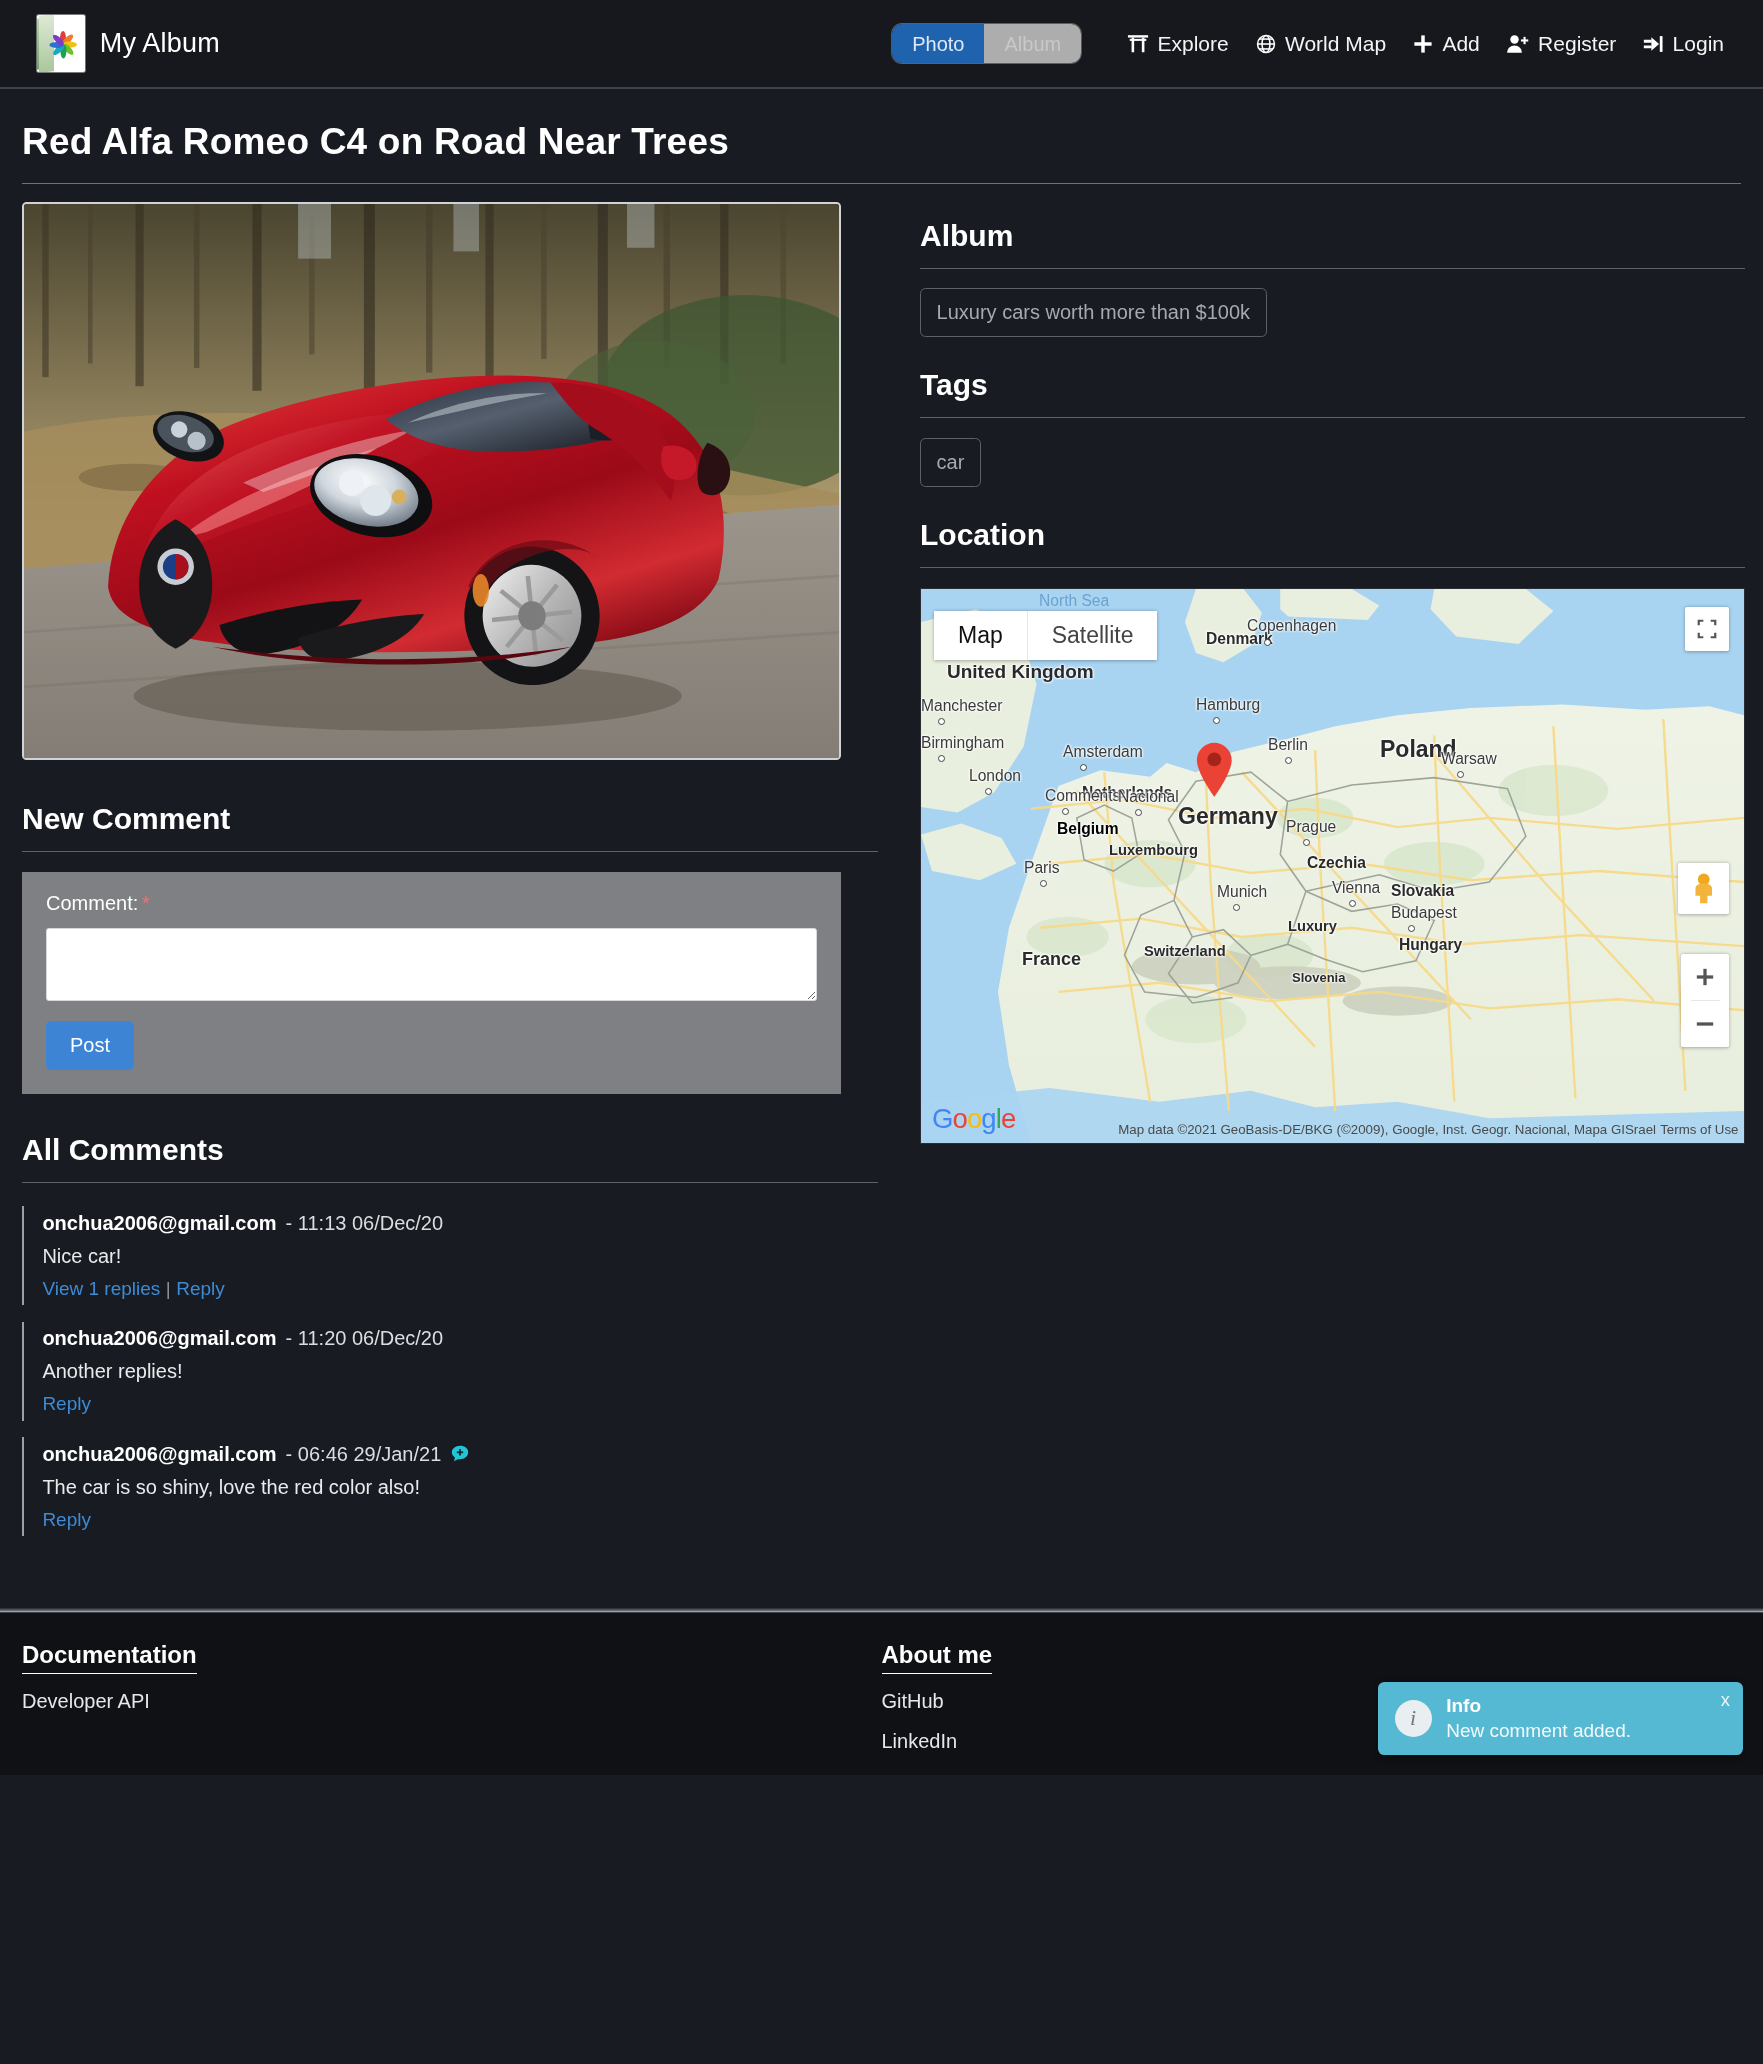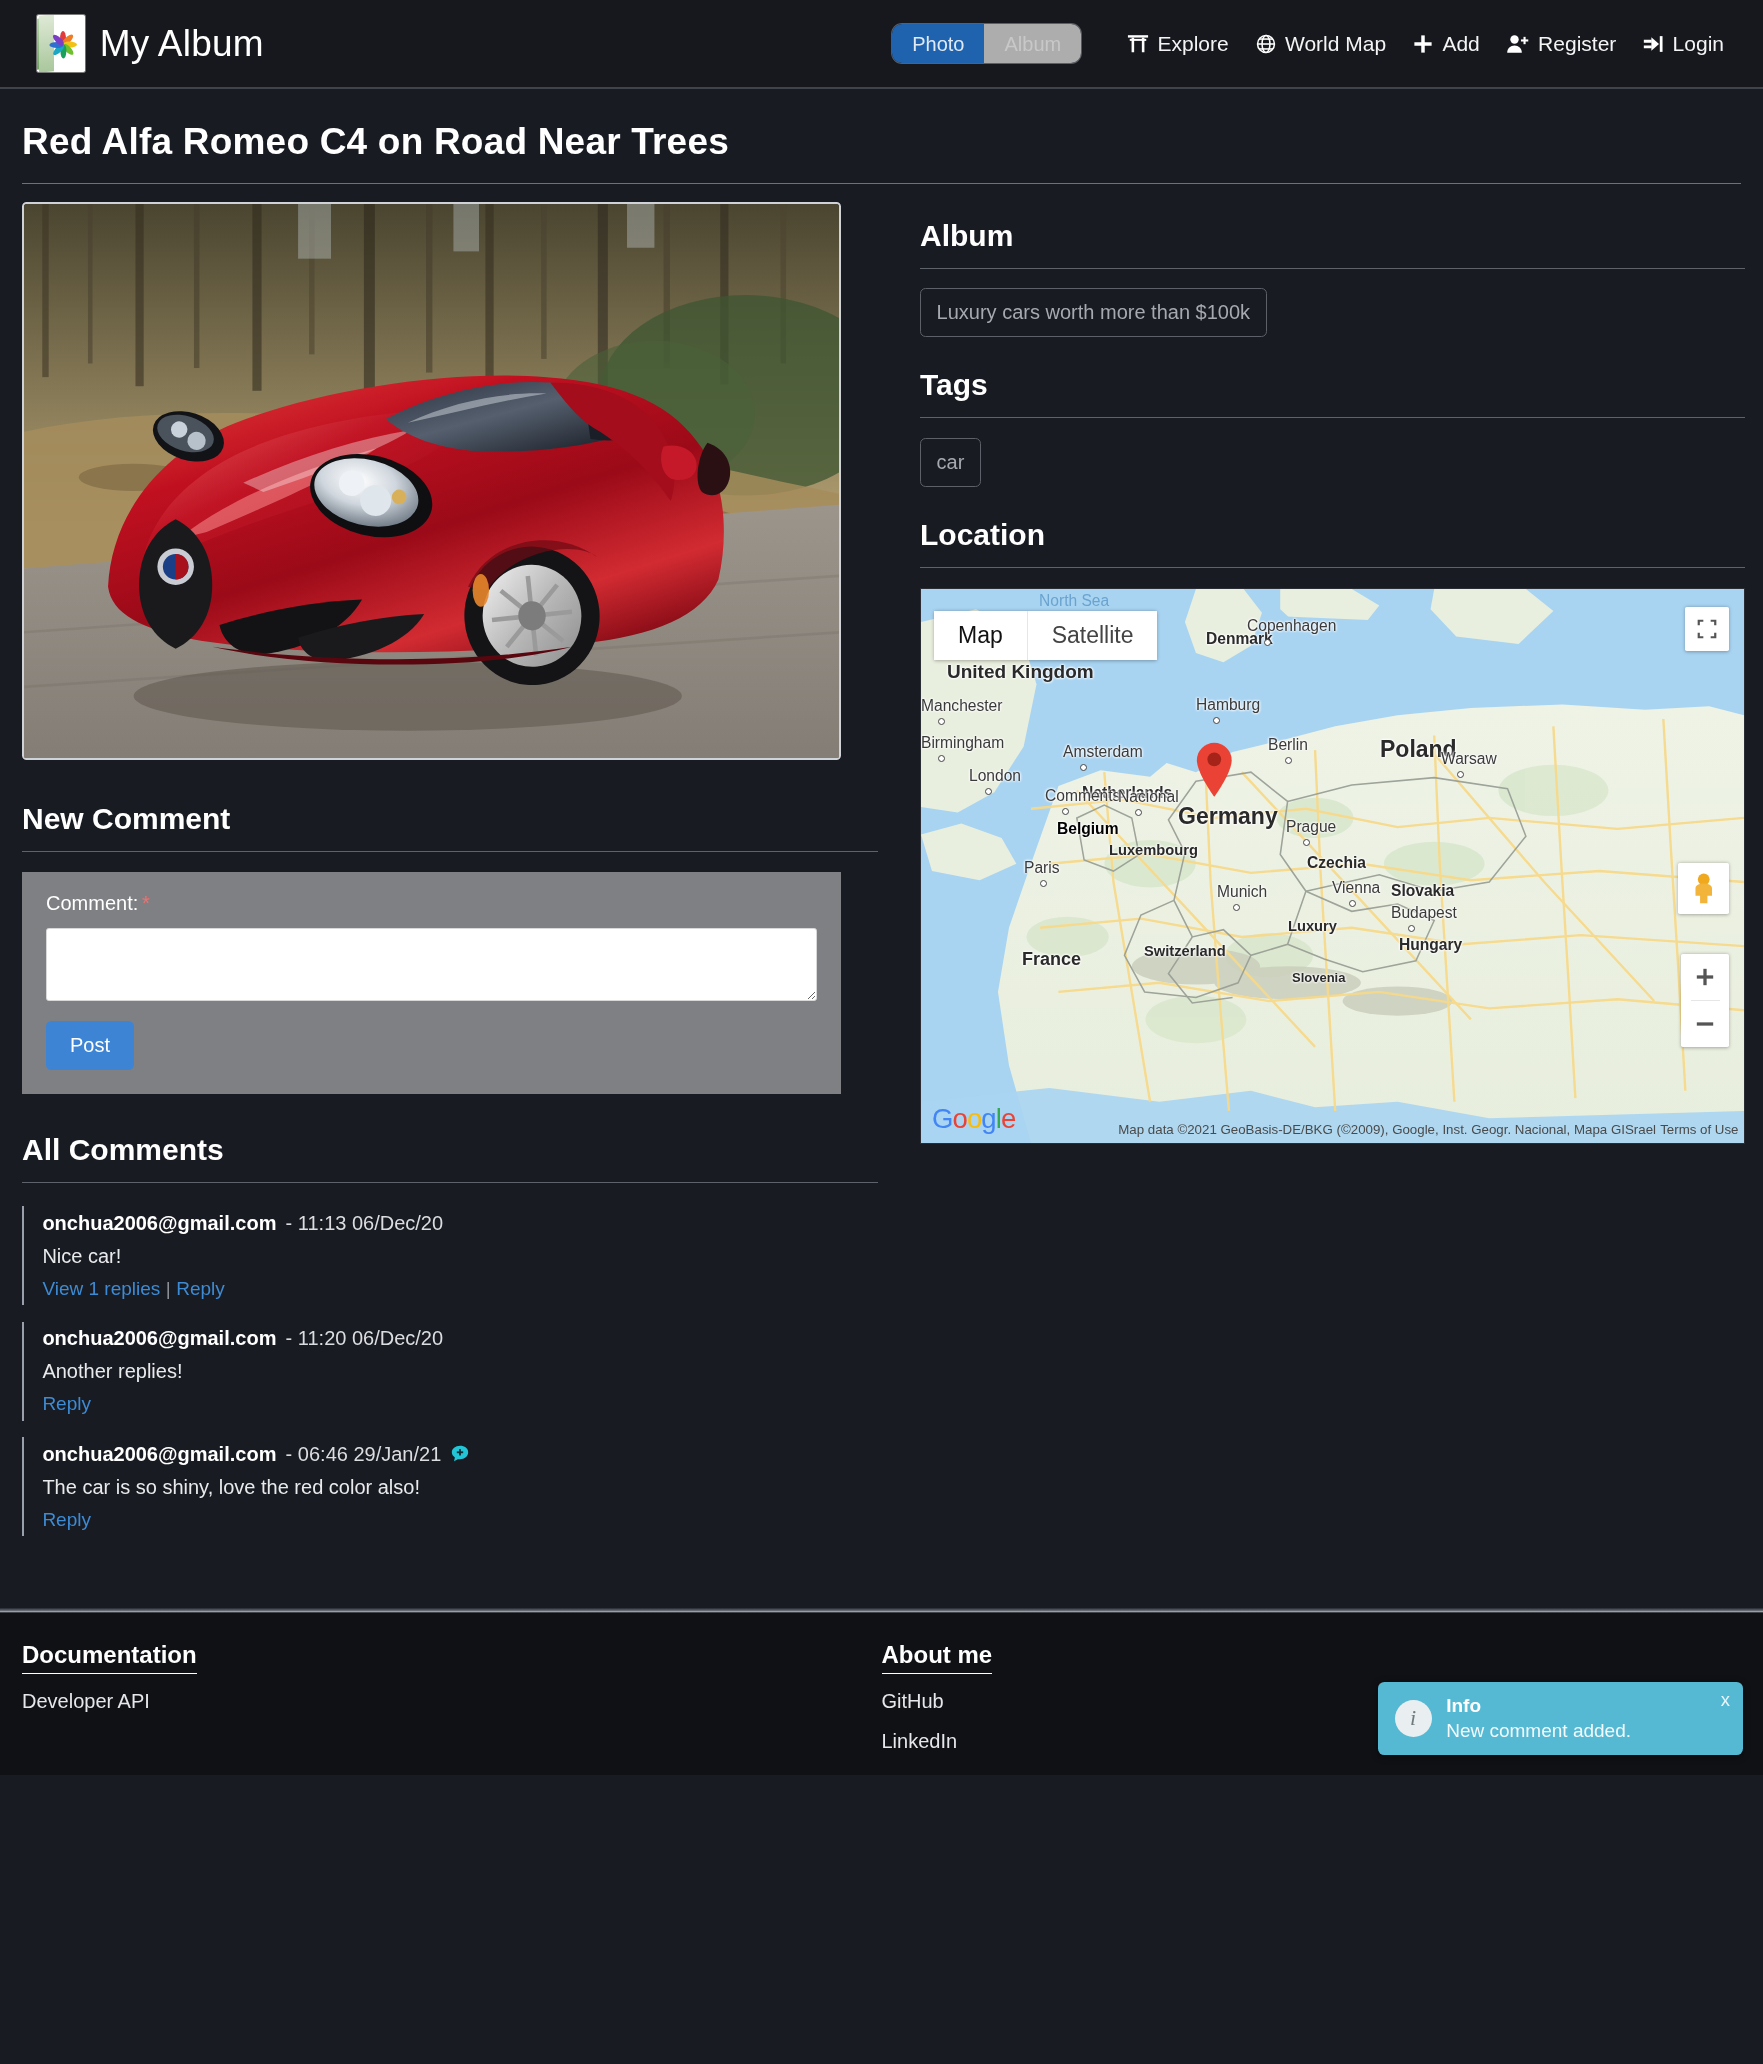--- a/index.html
+++ b/index.html
@@ -38,21 +38,21 @@
     position:absolute; left:1.8px; top:0px; width:14.7px; height:57px;
     background: linear-gradient(180deg,#dfe9d6,#a9c79c);
     transform: skewY(-6deg);
   }
   .pinwheel { position:absolute; left:11px; top:14.7px; width:29px; height:29px; }
   .pinwheel i {
     position:absolute; left:12px; top:0.9px; width:6.4px; height:13.8px;
     border-radius: 50% 50% 50% 50% / 60% 60% 40% 40%;
     transform-origin: 50% 100%;
   }
-  .brand-title { font-size: 37px; font-weight: 400; letter-spacing: 0.2px; color: #fff; text-align: center; }
+  .brand-title { font-size: 27px; font-weight: 400; letter-spacing: 0.2px; color: #fff; text-align: center; }
 
   .nav-right { margin-left: auto; display: flex; align-items: center; gap: 0; }
   .toggle-group {
     display: flex; border-radius: 10px; overflow: hidden;
     margin-right: 33px; box-shadow: 0 0 0 0.9px #5c5f66;
   }
   .toggle-btn {
     padding: 9.2px 20px; font-size: 20px; line-height: 1;
     border: none; cursor: pointer; font-family: inherit;
   }

